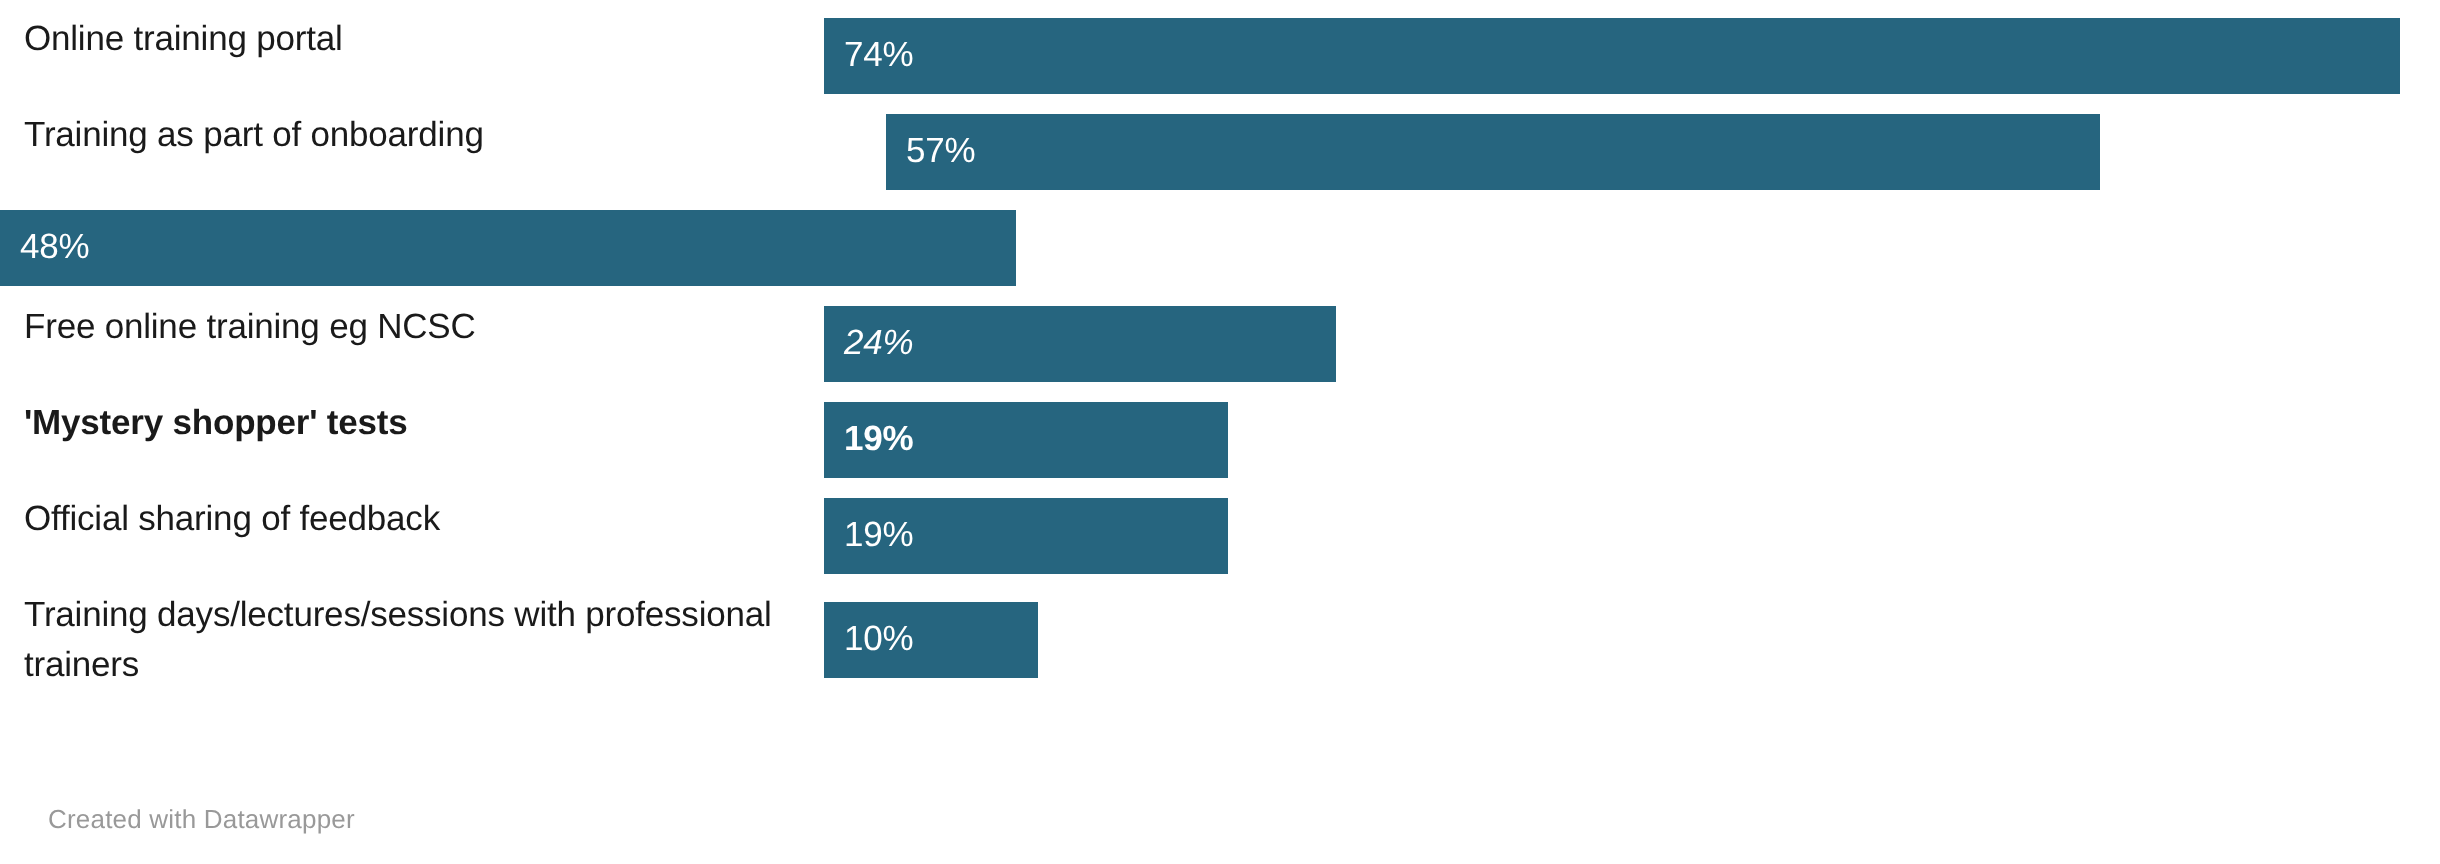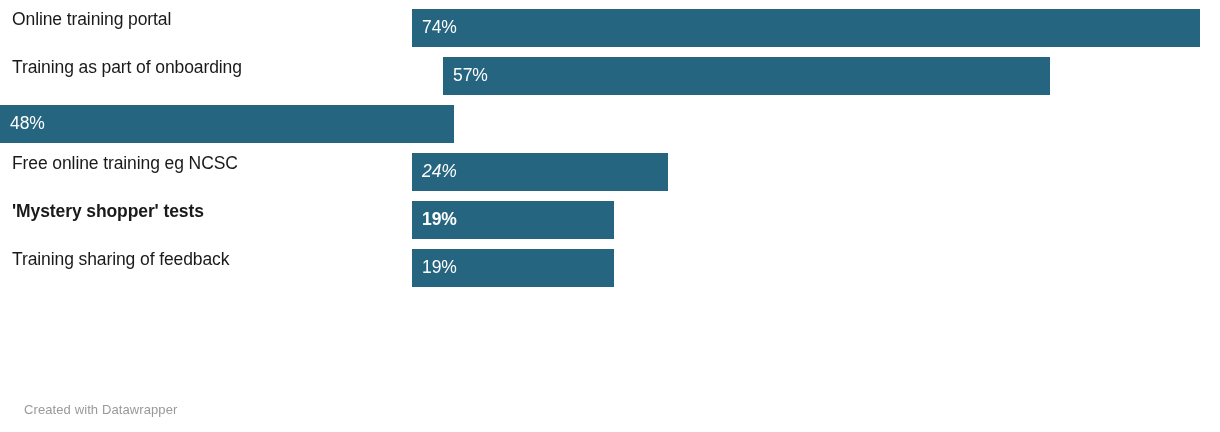--- a/index.html
+++ b/index.html
@@ -87,21 +87,21 @@
       <div class="bar-row" style="height: 48px;">
         <div class="bar-label" style="padding-top: 7px;">Training as part of onboarding</div>
         <div class="bar-track">
           <div class="bar-rect" style="width: 607.05px; top: 9px; background: rgb(38, 101, 127); margin-left: 31px;">
             <span class="bar-value">57%</span>
           </div>
         </div>
       </div>
       <div class="bar-row" style="height: 48px;">
         <div class="bar-track">
-          <div class="bar-rect" style="width: 454px; top: 9px; background: rgb(38, 101, 127);">
+          <div class="bar-rect" style="width: 508px; top: 9px; background: rgb(38, 101, 127);">
             <span class="bar-value">48%</span>
           </div>
         </div>
       </div>
       <div class="bar-row" style="height: 48px; justify-content: space-between;">
         <div class="bar-label" style="padding-top: 7px;">Free online training eg NCSC</div>
         <div class="bar-track">
           <div class="bar-rect" style="width: 255.6px; top: 9px; background: rgb(38, 101, 127); font-style: italic;">
             <span class="bar-value">24%</span>
           </div>
@@ -109,24 +109,32 @@
       </div>
       <div class="bar-row" style="height: 48px; font-weight: bold;">
         <div class="bar-label" style="padding-top: 7px;">'Mystery shopper' tests</div>
         <div class="bar-track">
           <div class="bar-rect" style="width: 202.35px; top: 9px; background: rgb(38, 101, 127);">
             <span class="bar-value">19%</span>
           </div>
         </div>
       </div>
       <div class="bar-row" style="height: 48px;">
-        <div class="bar-label" style="padding-top: 7px;">Training sharing of feedback</div>
+        <div class="bar-label" style="padding-top: 7px;">Official sharing of feedback</div>
         <div class="bar-track">
           <div class="bar-rect" style="width: 202.35px; top: 9px; background: rgb(38, 101, 127);">
             <span class="bar-value">19%</span>
+          </div>
+        </div>
+      </div>
+      <div class="bar-row" style="height: 62px;">
+        <div class="bar-label" style="padding-top: 7px;">Training days/lectures/sessions with professional trainers</div>
+        <div class="bar-track">
+          <div class="bar-rect" style="width: 106.5px; top: 13px; background: rgb(38, 101, 127);">
+            <span class="bar-value">10%</span>
           </div>
         </div>
       </div>
     </div>
 
   <div class="chart-footer">Created with Datawrapper</div>
 
 </div>
 
 </body></html>

